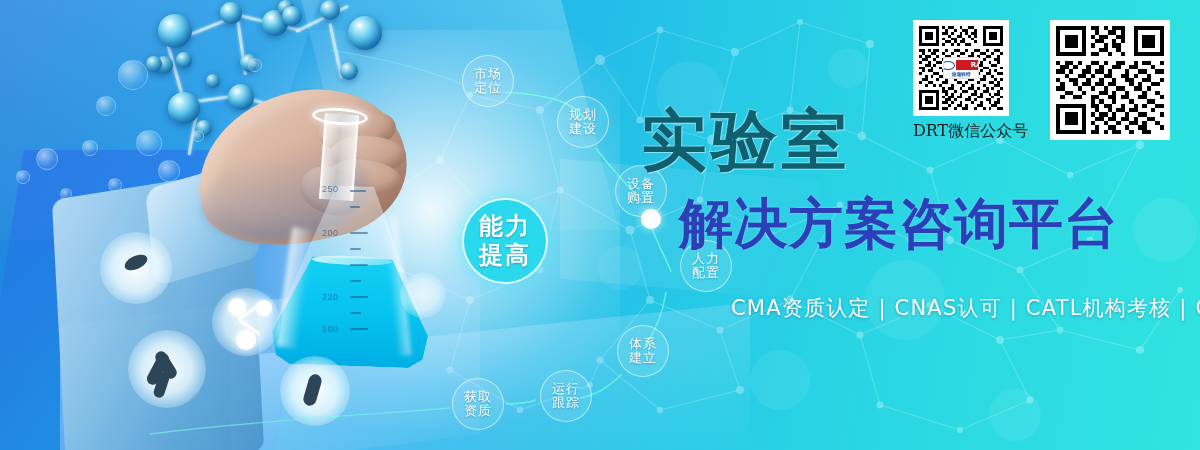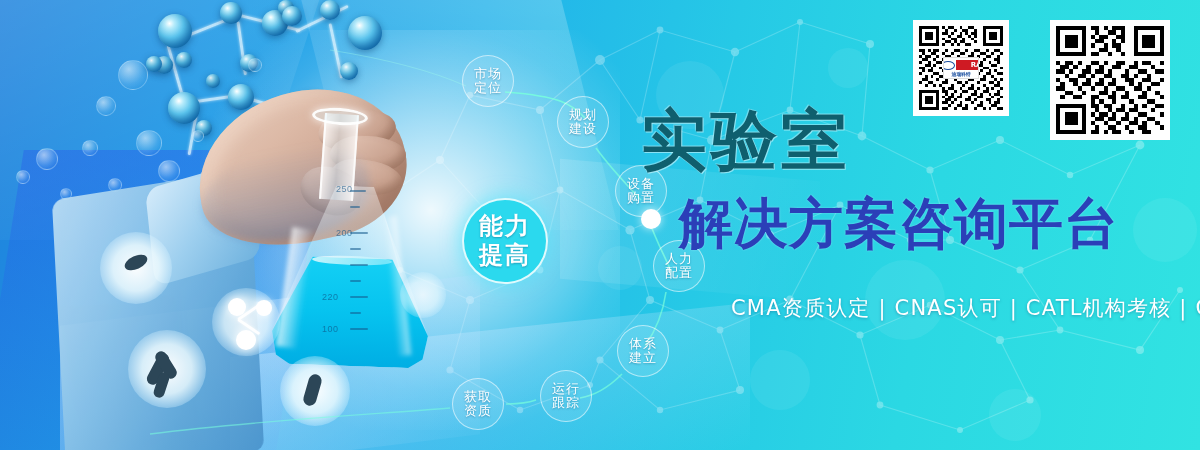--- a/index.html
+++ b/index.html
@@ -472,22 +472,22 @@
       <div>
         <div class="grad-mark" style="left:82px; top:124px; width:18px;"></div>
         <div class="grad-mark" style="left:82px; top:140px; width:11px;"></div>
         <div class="grad-mark" style="left:82px; top:156px; width:18px;"></div>
         <div class="grad-mark" style="left:82px; top:172px; width:11px;"></div>
         <div class="grad-mark" style="left:82px; top:188px; width:18px;"></div>
         <div class="grad-mark" style="left:82px; top:204px; width:11px;"></div>
         <div class="grad-mark" style="left:82px; top:220px; width:18px;"></div>
         <div class="grad-mark" style="left:82px; top:82px;  width:16px;"></div>
         <div class="grad-mark" style="left:82px; top:98px;  width:10px;"></div>
-        <span class="grad-num" style="left:54px; top:76px;padding-left:14px;">250</span>
-        <span class="grad-num" style="left:68px; top:120px;text-align:right;">200</span>
+        <span class="grad-num" style="left:54px; top:76px;">250</span>
+        <span class="grad-num" style="left:54px; top:120px;text-align:right;">200</span>
         <span class="grad-num" style="left:54px; top:184px;">220</span>
         <span class="grad-num" style="left:54px; top:216px;">100</span>
       </div>
 
       <div class="flask-shine"></div>
       <div class="flask-shine2"></div>
     </div>
 
     <div>
       <div class="cell" style="left:100px; top:232px; width:72px; height:72px;"></div>
@@ -531,21 +531,21 @@
       <span>定位</span>
     </div>
     <div class="badge small" style="left:557px; top:96px;">
       <span>规划</span>
       <span>建设</span>
     </div>
     <div class="badge small" style="left:615px; top:165px;">
       <span>设备</span>
       <span>购置</span>
     </div>
-    <div class="badge small" style="left:653px; top:240px;">
+    <div class="badge small" style="left:680px; top:240px;">
       <span>人力</span>
       <span>配置</span>
     </div>
     <div class="badge small" style="left:617px; top:325px;">
       <span>体系</span>
       <span>建立</span>
     </div>
     <div class="badge small" style="left:540px; top:370px;">
       <span>运行</span>
       <span>跟踪</span>
@@ -783,20 +783,21 @@
         </g>
       </svg>
       <div class="qr-logo">
         <div class="qr-logo-top">
           <span class="qr-logo-o"></span>
           <span class="qr-logo-r">RA</span>
         </div>
         <div class="qr-logo-txt">迪瑞科特</div>
       </div>
     </div>
+    <div class="qr-caption">DRT微信公众号</div>
   </div>
 
   <div class="qr-block" style="left:1050px; top:20px;">
     <div class="qr-img" style="width:120px; height:120px;">
       <svg width="108" height="108" viewBox="0 0 25 25" shape-rendering="crispEdges">
         <rect width="25" height="25" fill="#fff"></rect>
         <g fill="#000">
           <rect x="0" y="0" width="7" height="1"></rect>
             <rect x="0" y="6" width="7" height="1"></rect>
           <rect x="0" y="0" width="1" height="7"></rect>

